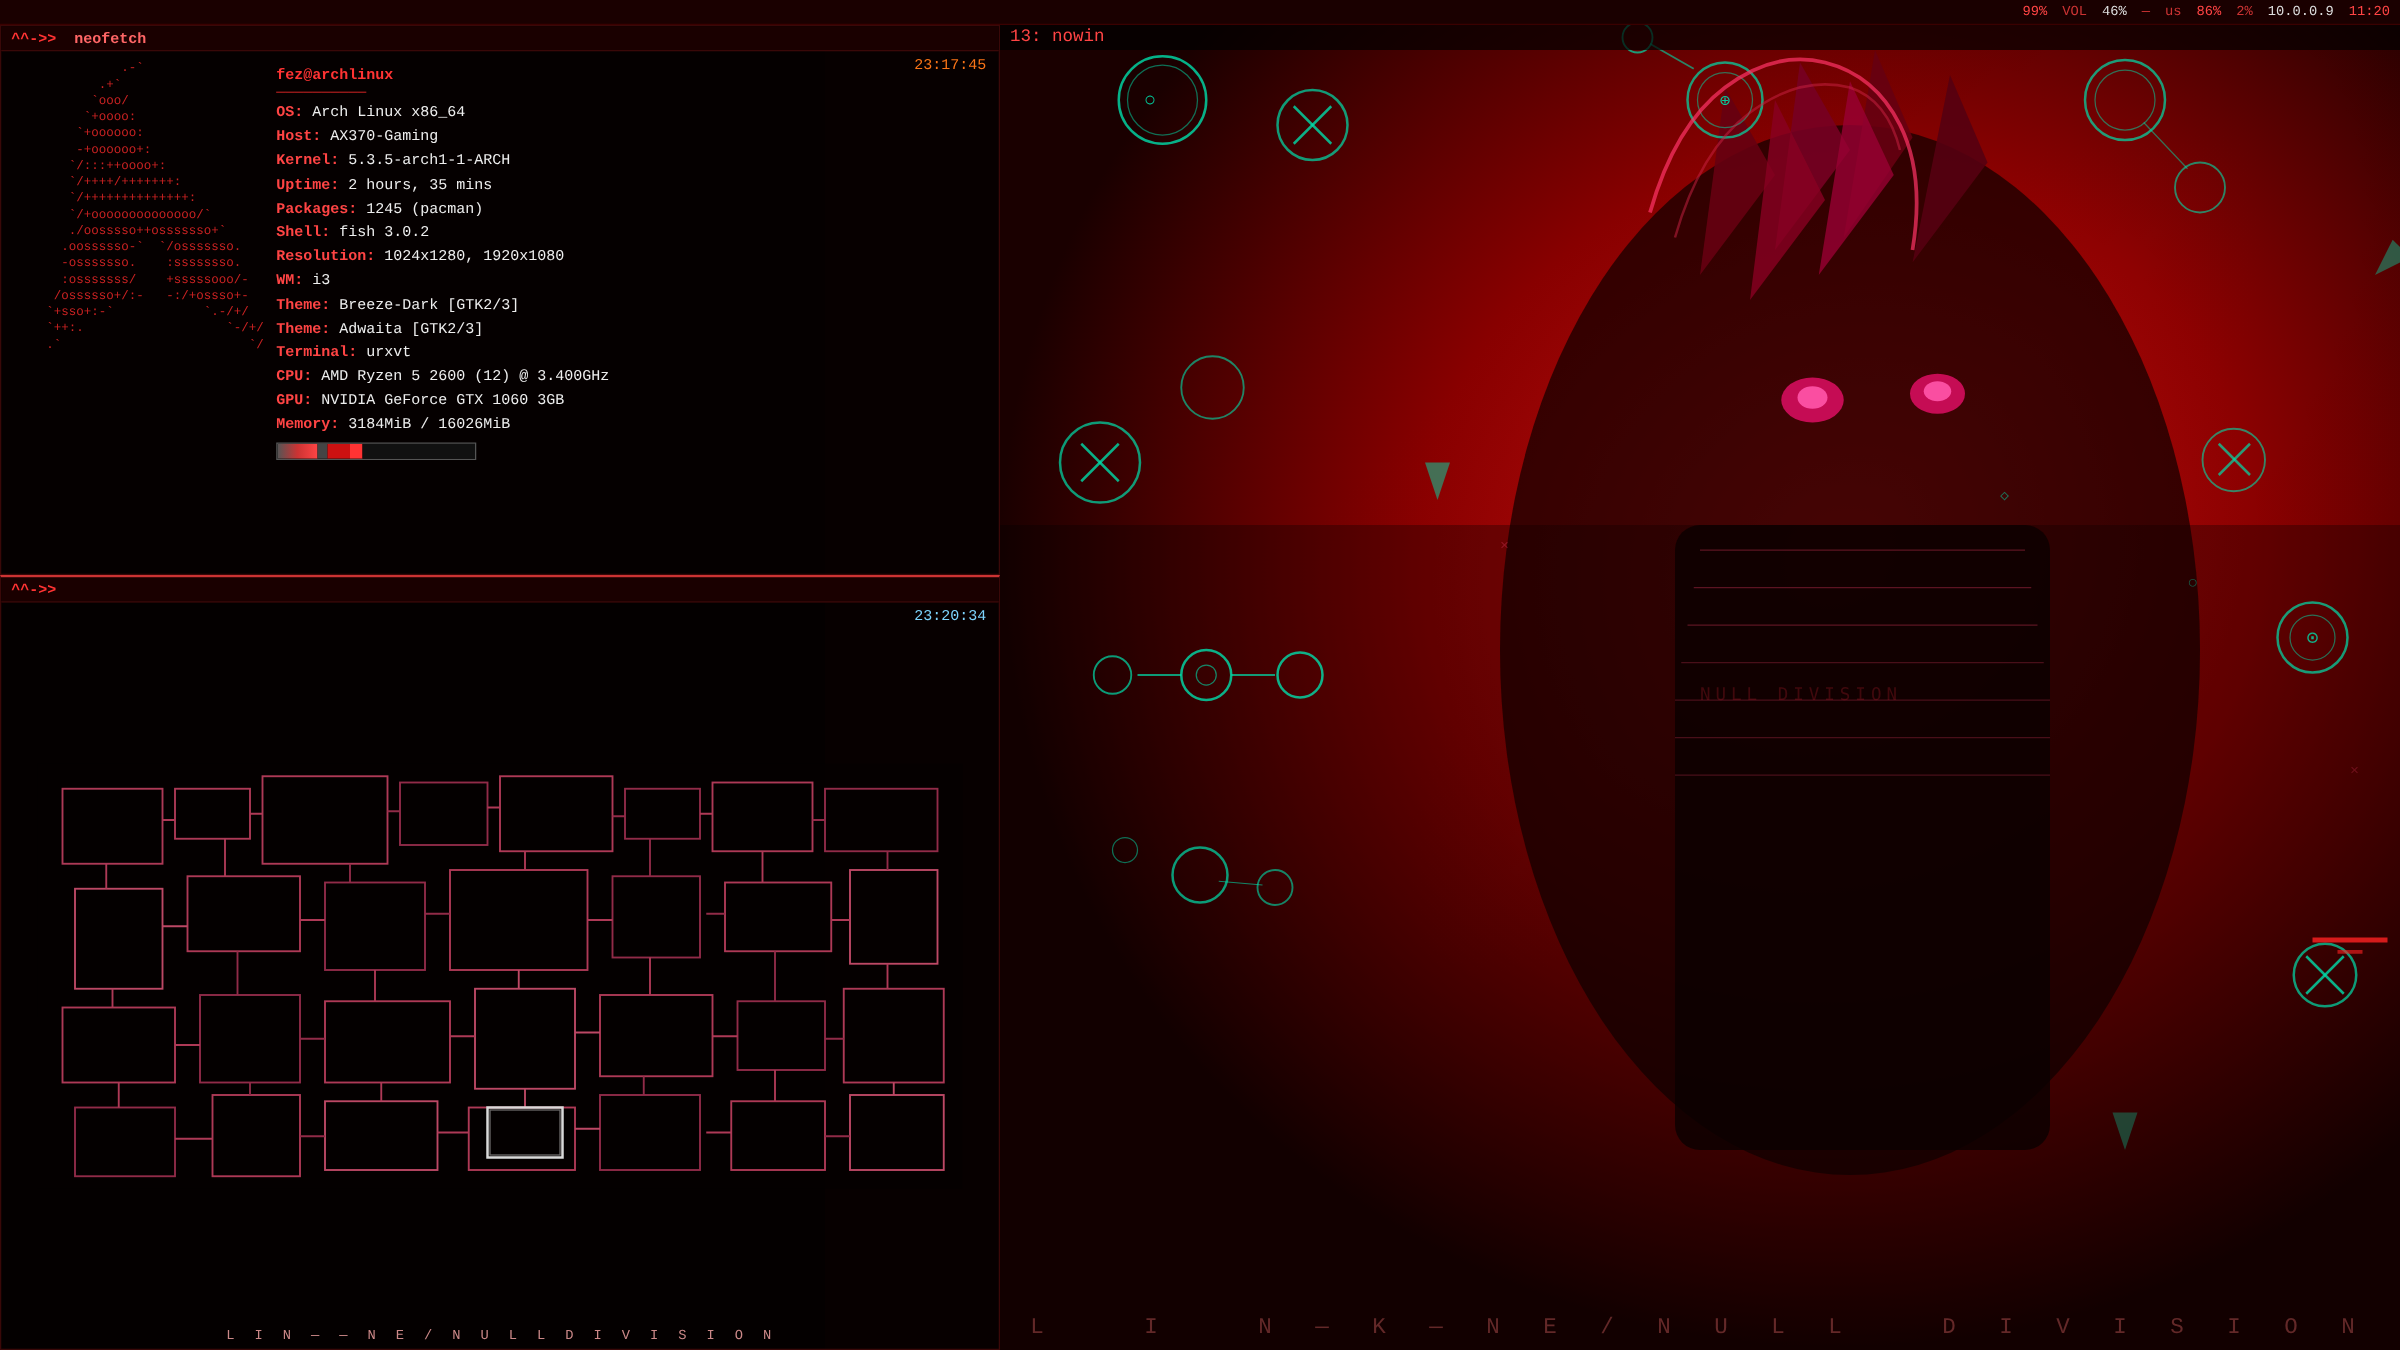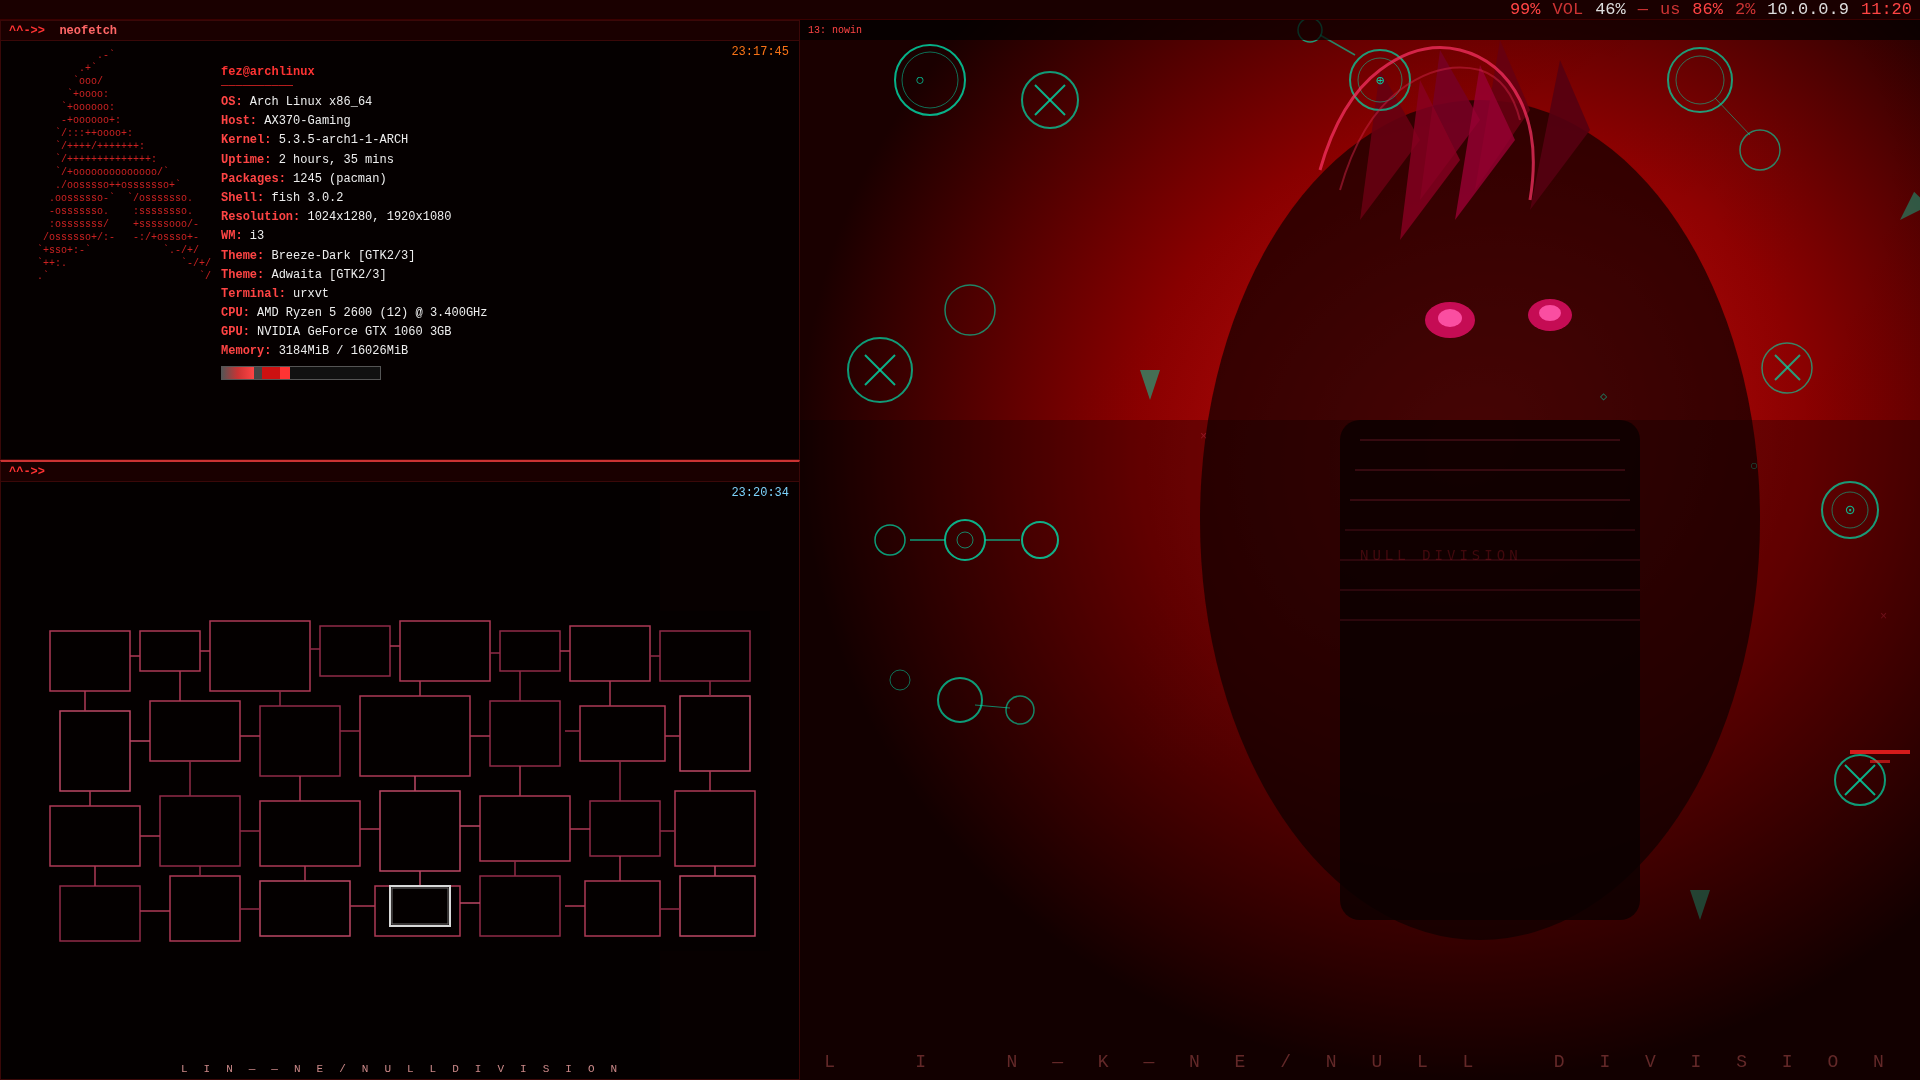--- a/index.html
+++ b/index.html
@@ -22,21 +22,21 @@
       display: flex;
       align-items: center;
       justify-content: flex-end;
       padding: 0 8px;
       gap: 12px;
       border-bottom: 1px solid #3a0000;
       z-index: 100;
     }
     #statusbar span {
       color: #cc3333;
-      font-size: 17px;
+      font-size: 11px;
     }
     #statusbar .bright { color: #ff4444; }
     #statusbar .white { color: #dddddd; }
 
     
     #desktop {
       position: absolute;
       top: 20px;
       left: 0;
       width: 1920px;
@@ -98,21 +98,21 @@
       color: #cc2222;
       font-size: 10px;
       line-height: 1.3;
       white-space: pre;
       margin-right: 10px;
       margin-top: 4px;
     }
 
     .sysinfo {
       float: left;
-      margin-top: 20px;
+      margin-top: 8px;
     }
 
     .sysinfo .username {
       color: #ff3333;
       font-size: 12px;
       font-weight: bold;
     }
     .sysinfo .divider {
       color: #cc2222;
       font-size: 12px;
@@ -232,21 +232,21 @@
       right: 0;
       height: 20px;
       background: rgba(0,0,0,0.7);
       display: flex;
       align-items: center;
       padding: 0 8px;
       z-index: 50;
     }
     #workspace-bar span {
       color: #ff4444;
-      font-size: 10px;
+      font-size: 14px;
     }
 
     .bottom-text {
       position: absolute;
       bottom: 8px;
       left: 800px;
       right: 0;
       text-align: center;
       color: rgba(180, 80, 80, 0.5);
       font-size: 18px;

